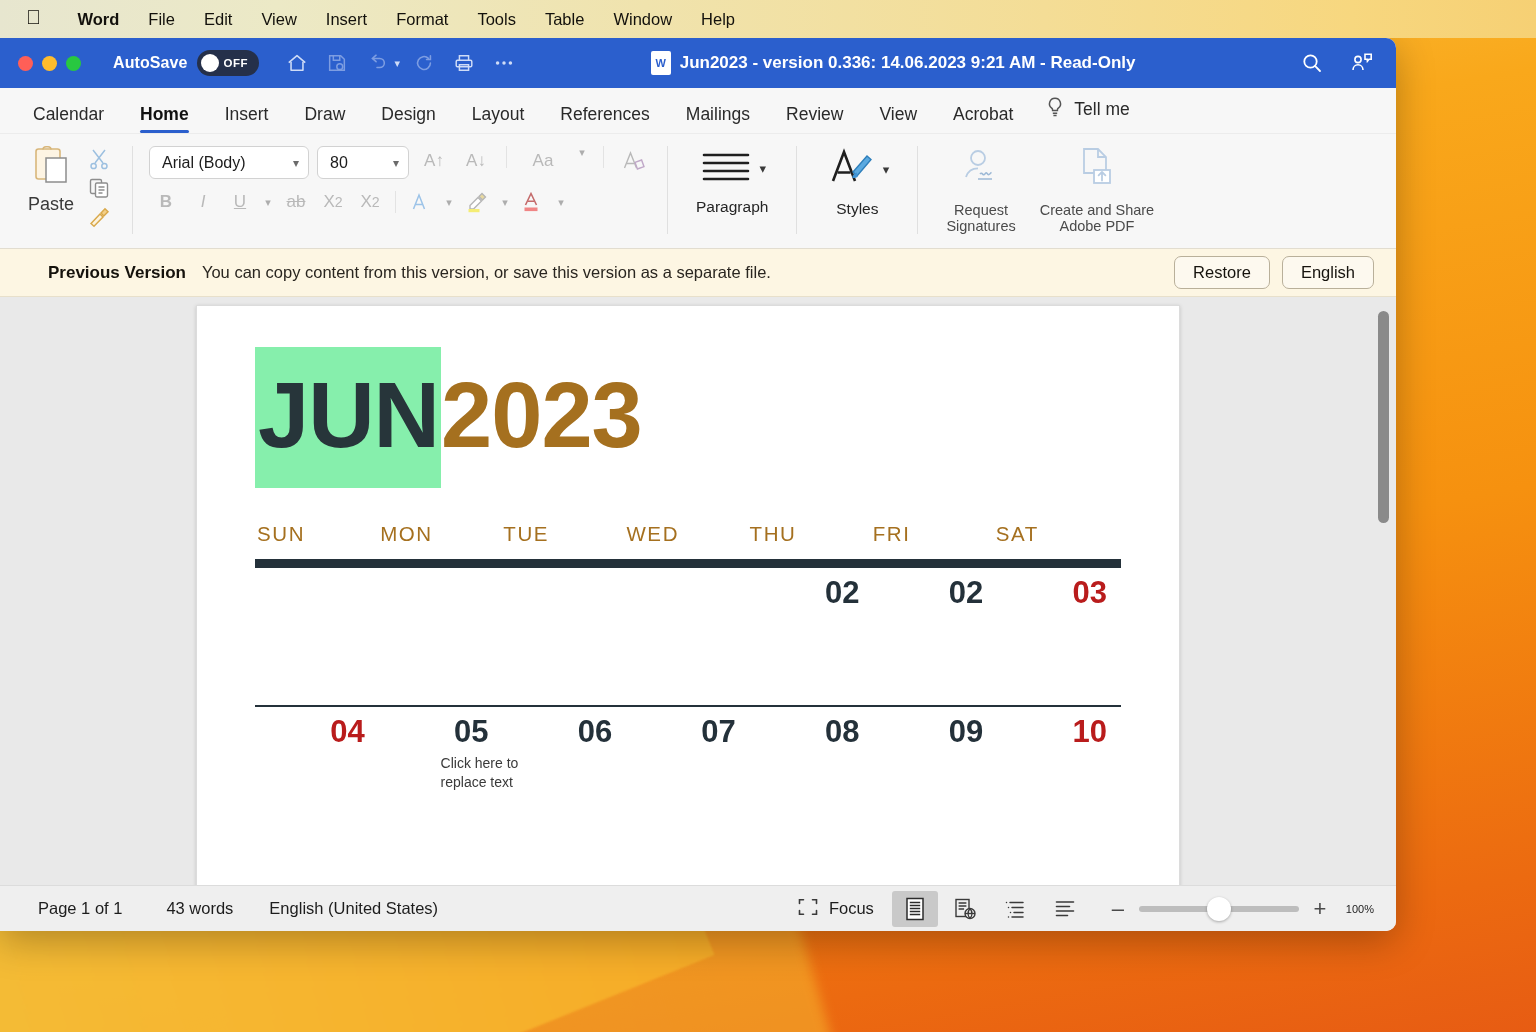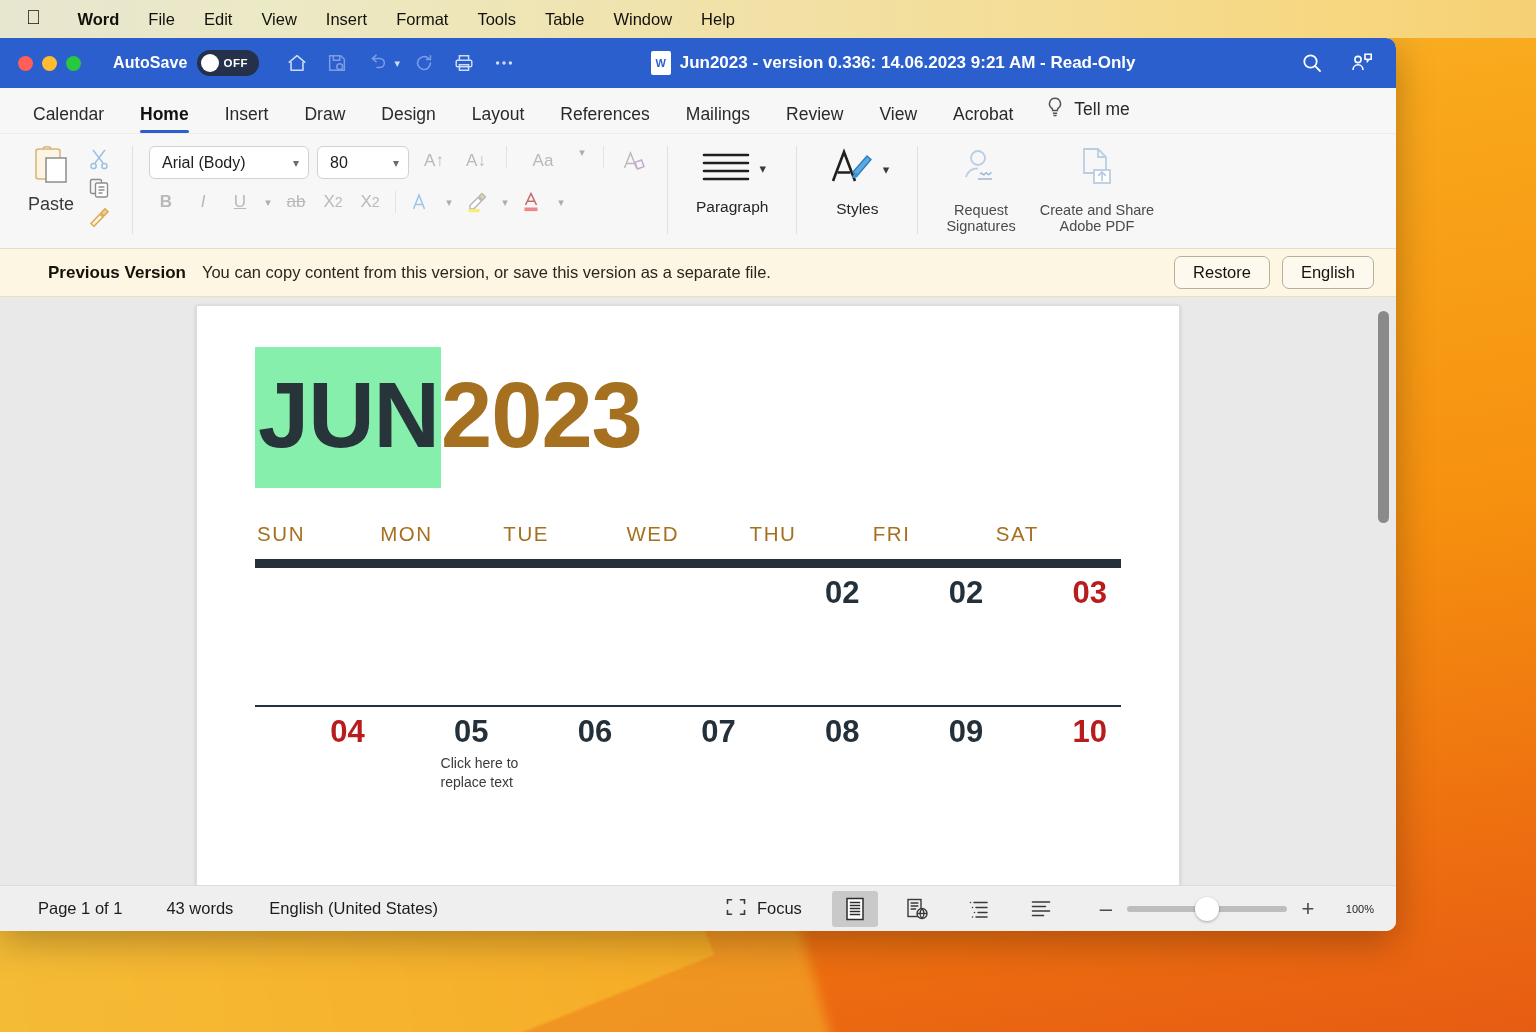--- a/index.html
+++ b/index.html
@@ -361,21 +361,21 @@
     border-top: 1px solid #dcdcdc;
     display: flex;
     align-items: center;
     padding: 0 22px 0 38px;
     gap: 0;
     flex: none;
   }
   .sb-item { font-size: 16.5px; color: #1d1d1d; white-space: nowrap; }
   .sb-gap-1 { width: 44px; }
   .sb-gap-2 { width: 36px; }
-  .sb-right { margin-left: auto; display: flex; align-items: center; gap: 16px; }
+  .sb-right { margin-left: auto; display: flex; align-items: center; gap: 4px; }
   .focus-btn { display: flex; align-items: center; gap: 10px; padding: 0 14px; font-size: 16.5px; color: #1d1d1d; }
   .viewbtn {
     width: 46px; height: 36px;
     display: flex; align-items: center; justify-content: center;
     border-radius: 3px;
   }
   .viewbtn.active { background: #c9c9c9; }
   .zoom-wrap { display: flex; align-items: center; gap: 13px; margin-left: 18px; }
   .zbtn { font-size: 22px; color: #4a4a4a; line-height: 1; width: 16px; text-align: center; }
   .ztrack {

